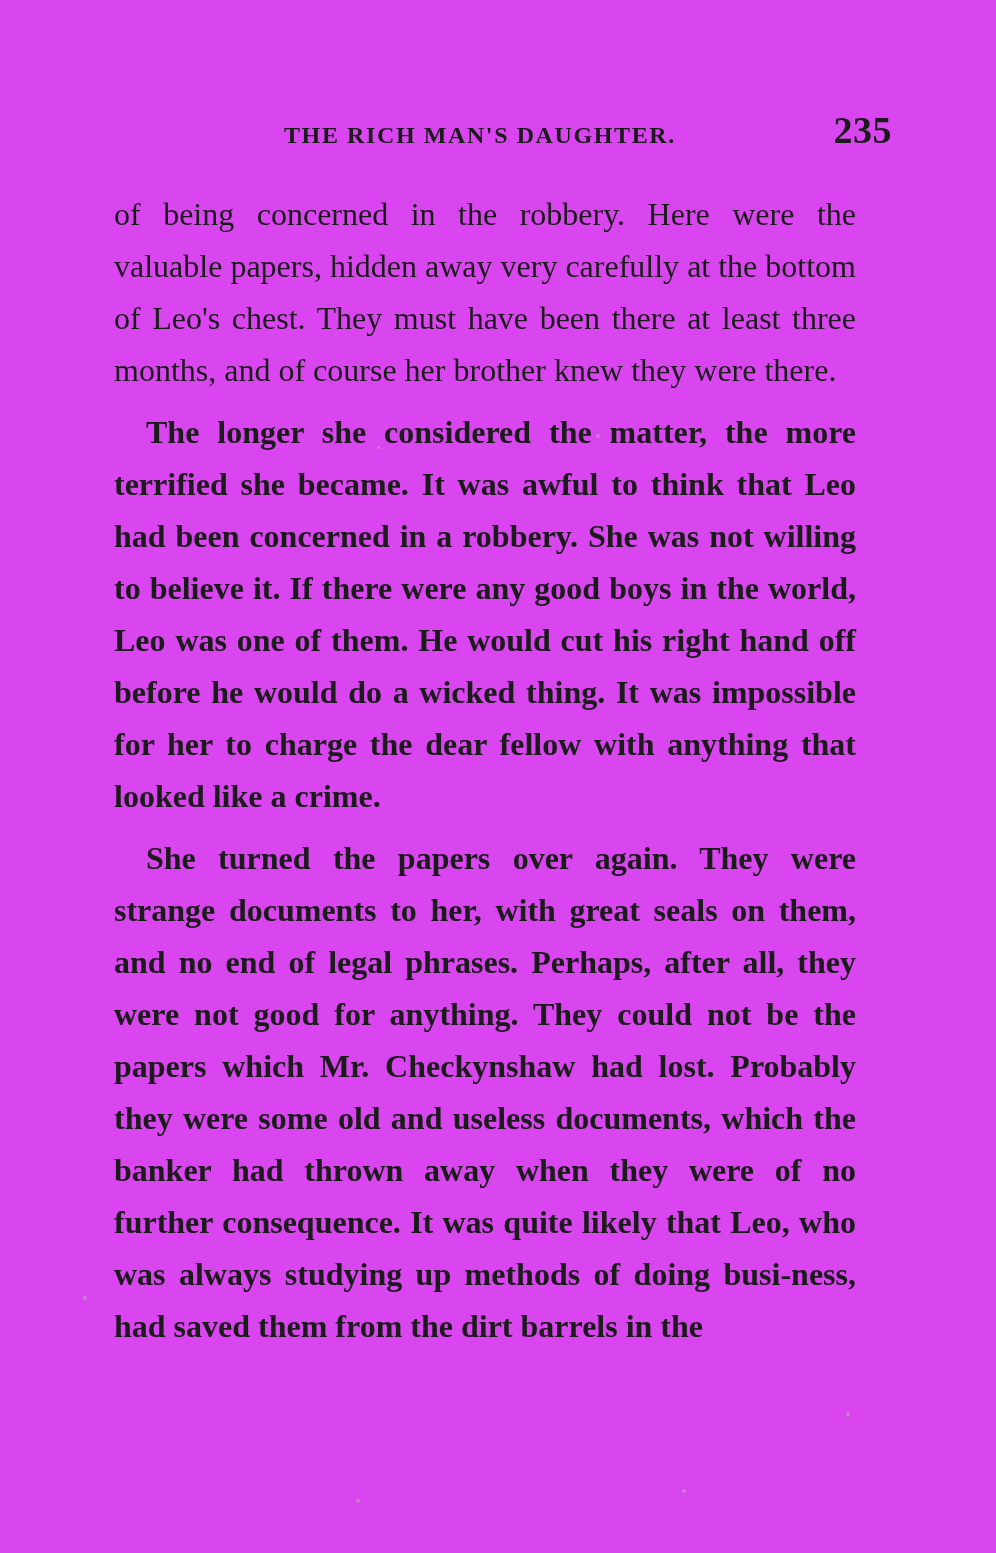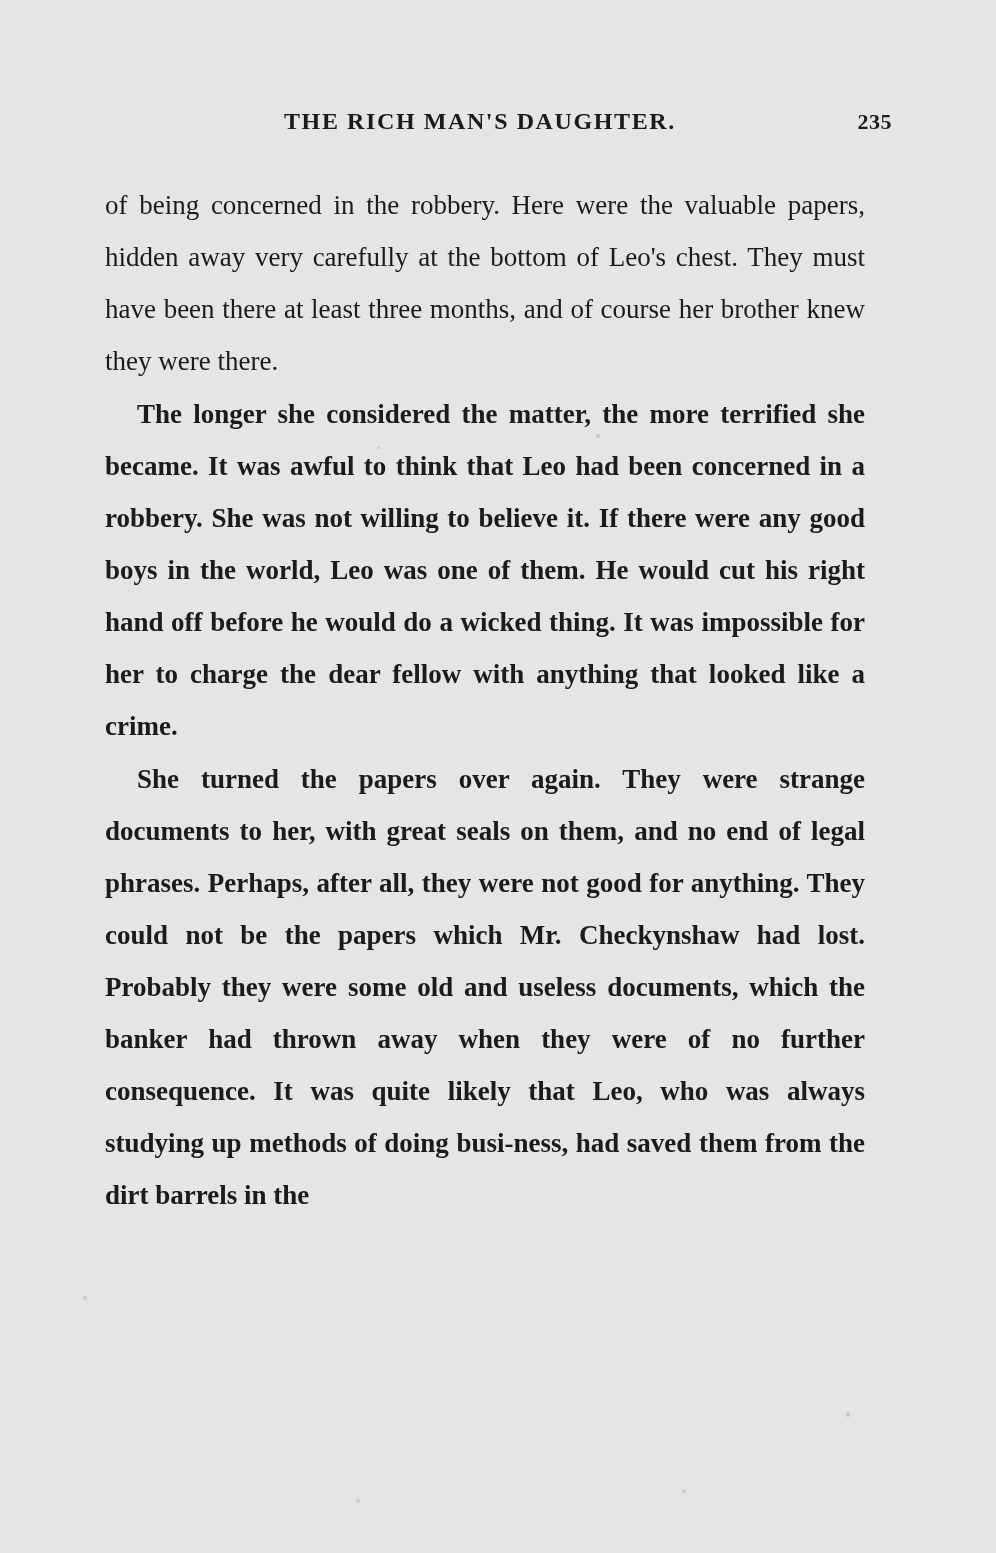--- a/index.html
+++ b/index.html
@@ -4,21 +4,21 @@
 <style>
   html, body {
     margin: 0;
     padding: 0;
     background: #ffffff;
   }
   .page {
     position: relative;
     width: 996px;
     height: 1553px;
-    background: #e5e5e5;
+    background: #d946ef;
     overflow: hidden;
     font-family: "Liberation Serif", serif;
     color: #1b1b1b;
   }
   .running-head {
     position: absolute;
     top: 108px;
     left: 104px;
     width: 788px;
     display: flex;
@@ -27,33 +27,33 @@
   }
   .head-title {
     font-variant: small-caps;
     font-size: 24px;
     letter-spacing: 1.6px;
     font-weight: 600;
     margin-left: 180px;
     white-space: nowrap;
   }
   .page-number {
-    font-size: 22px;
+    font-size: 38px;
     font-weight: 600;
     letter-spacing: 0.5px;
   }
   .body-text {
     position: absolute;
     top: 178px;
     left: 104px;
     width: 762px;
   }
   p.para {
-    margin: 1px;
-    font-size: 27px;
+    margin: 10px;
+    font-size: 32px;
     line-height: 52px;
     text-align: justify;
     text-justify: inter-word;
     text-indent: 0;
   }
   p.para.indent {
     text-indent: 32px;
     font-weight: bold;
   }
   .smudge {

